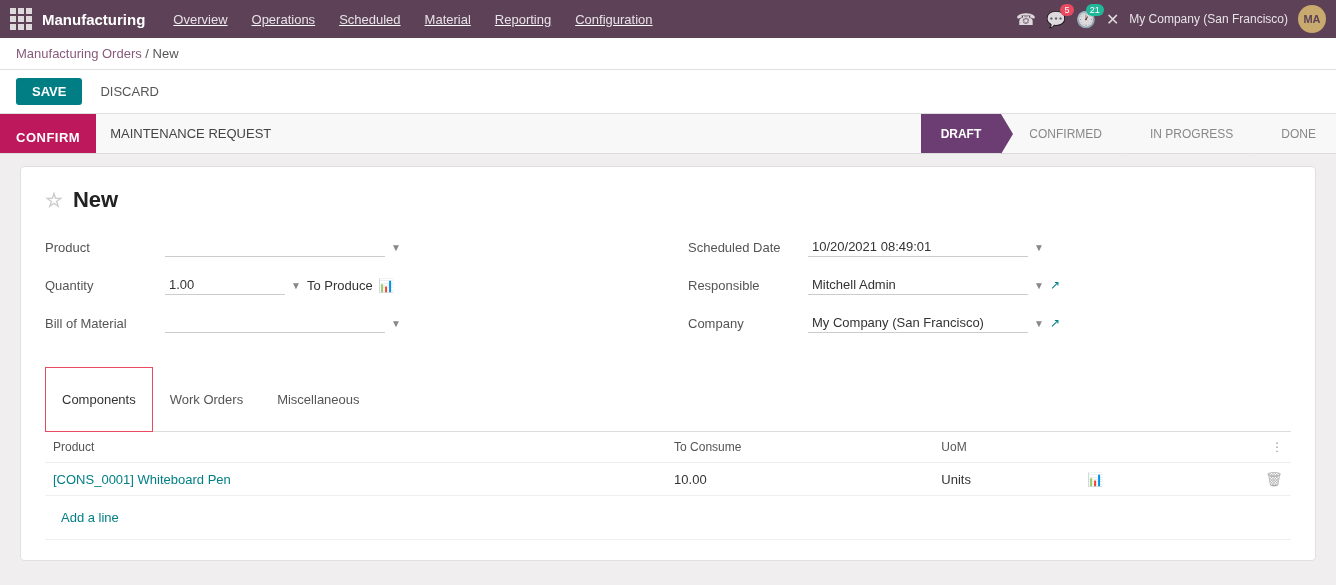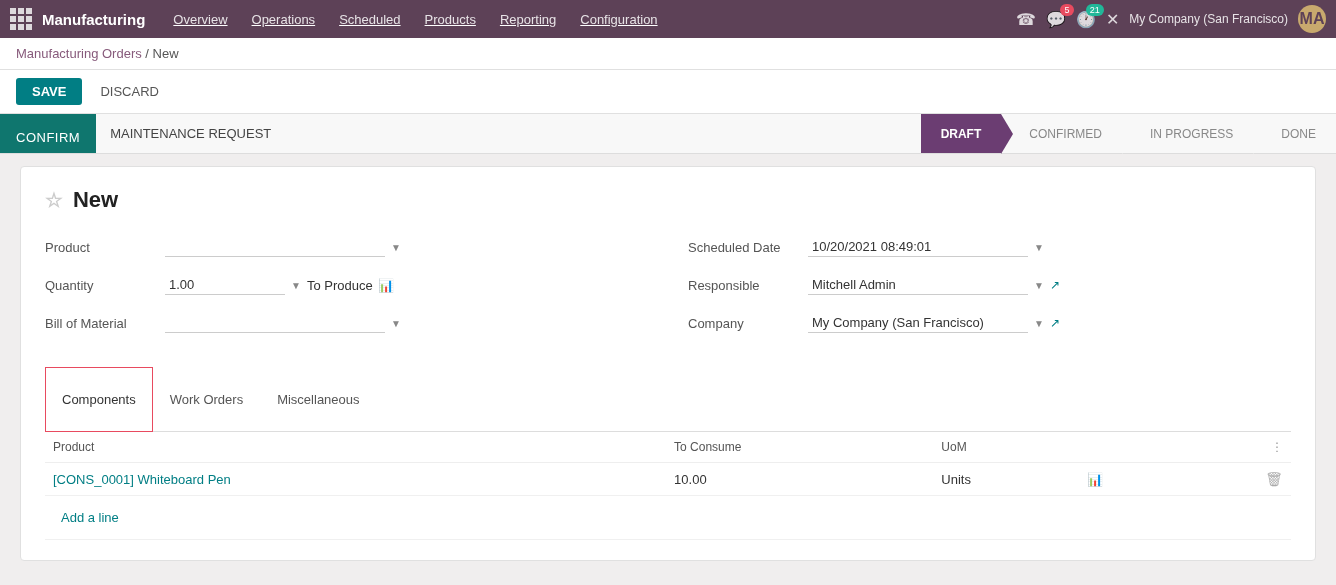--- a/index.html
+++ b/index.html
@@ -72,21 +72,21 @@
       color: rgba(255,255,255,0.85);
       font-size: 12px;
     }
     .avatar {
       width: 28px; height: 28px;
       border-radius: 50%;
       background: #c8a96e;
       display: flex; align-items: center; justify-content: center;
       color: #5d4157;
       font-weight: bold;
-      font-size: 16px;
+      font-size: 11px;
     }
 
     
     .breadcrumb-bar {
       background: #fff;
       padding: 8px 16px;
       border-bottom: 1px solid #e0e0e0;
       font-size: 13px;
       color: #875a7b;
     }
@@ -130,27 +130,27 @@
       justify-content: space-between;
       padding: 0;
       height: 40px;
     }
     .status-bar-left {
       display: flex;
       align-items: center;
       height: 100%;
     }
     .btn-confirm {
-      background: #0f766e;
+      background: #be185d;
       color: #fff;
       border: none;
       padding: 16px 16px;
       height: 100%;
       cursor: pointer;
-      font-weight: normal;
+      font-weight: bold;
       font-size: 13px;
       letter-spacing: 0.5px;
     }
     .maintenance-btn {
       background: none;
       border: none;
       padding: 0 14px;
       height: 100%;
       color: #444;
       cursor: pointer;
@@ -324,21 +324,21 @@
       <span></span>
     <span></span>
       <span></span>
       <span></span>
   </div>
   <span class="brand">Manufacturing</span>
   <div class="nav-items">
     <span class="nav-item">Overview</span>
     <span class="nav-item">Operations</span>
     <span class="nav-item">Scheduled</span>
-    <span class="nav-item">Products</span>
+    <span class="nav-item">Material</span>
     <span class="nav-item">Reporting</span>
     <span class="nav-item">Configuration</span>
   </div>
   <div class="nav-right">
     <span class="nav-icon">☎</span>
     <div class="badge-wrap">
       <span class="nav-icon">💬</span>
       <span class="badge">5</span>
     </div>
     <div class="badge-wrap">

